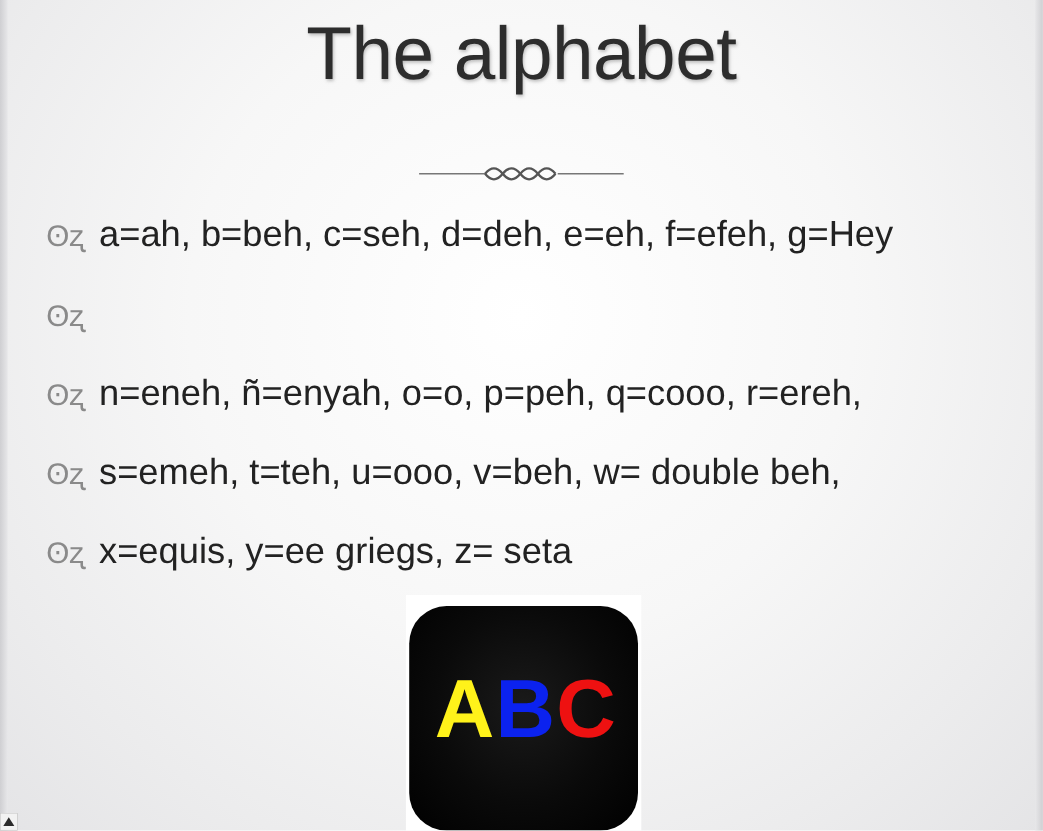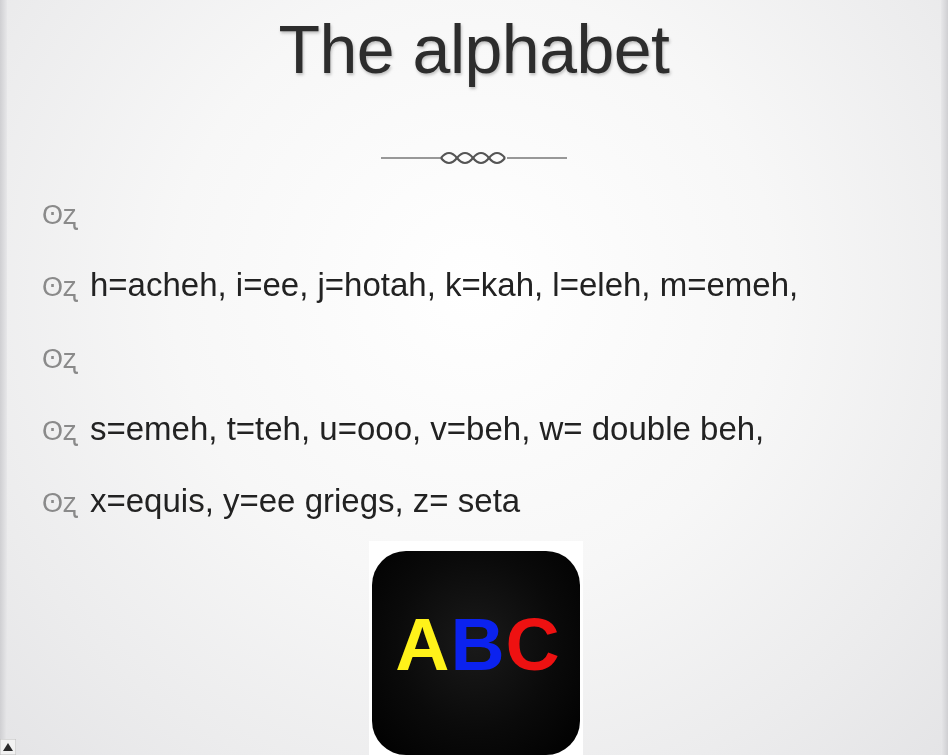--- a/index.html
+++ b/index.html
@@ -147,29 +147,30 @@
       <line x1="128" y1="13" x2="188" y2="13" stroke="#777" stroke-width="1.4"></line>
       <path d="M62 13 q8 -10 16 0 q8 10 16 0 q8 -10 16 0 q8 10 16 0" fill="none" stroke="#555" stroke-width="2.1"></path>
       <path d="M62 13 q8 10 16 0 q8 -10 16 0 q8 10 16 0 q8 -10 16 0" fill="none" stroke="#555" stroke-width="2.1"></path>
     </svg>
   </div>
 
   <div class="bullets">
 
     <div class="bullet-row">
       <span class="bullet-mark">ʘʐ</span>
+      <span class="bullet-text">a=ah, b=beh, c=seh, d=deh, e=eh, f=efeh, g=Hey</span>
     </div>
 
     <div class="bullet-row">
       <span class="bullet-mark">ʘʐ</span>
-      <span class="bullet-text">h=acheh, i=ee, j=hotah, k=kah, l=eleh, m=emeh,</span>
     </div>
 
     <div class="bullet-row">
       <span class="bullet-mark">ʘʐ</span>
+      <span class="bullet-text">n=eneh, ñ=enyah, o=o, p=peh, q=cooo, r=ereh,</span>
     </div>
 
     <div class="bullet-row">
       <span class="bullet-mark">ʘʐ</span>
       <span class="bullet-text">s=emeh, t=teh, u=ooo, v=beh, w= double beh,</span>
     </div>
 
     <div class="bullet-row">
       <span class="bullet-mark">ʘʐ</span>
       <span class="bullet-text">x=equis, y=ee griegs, z= seta</span>

